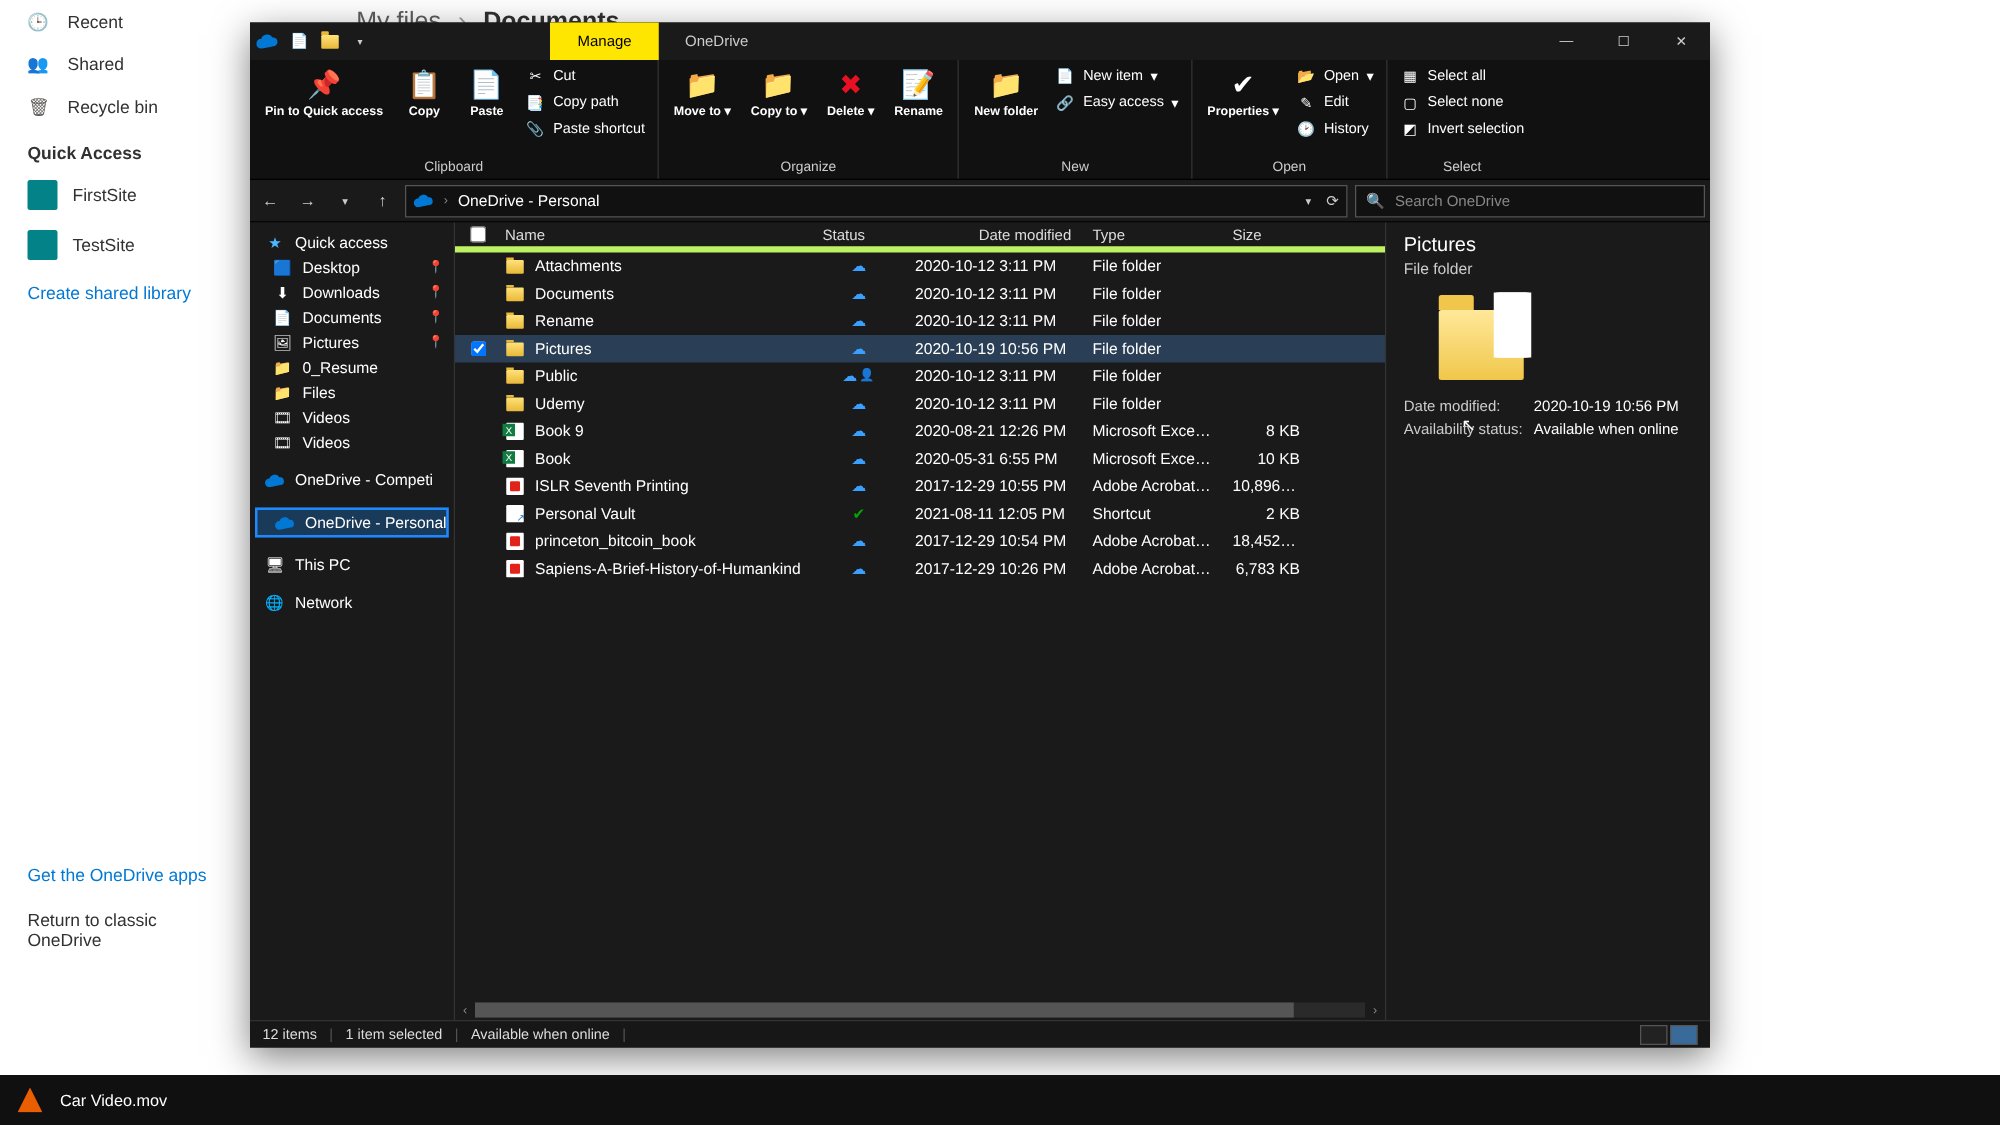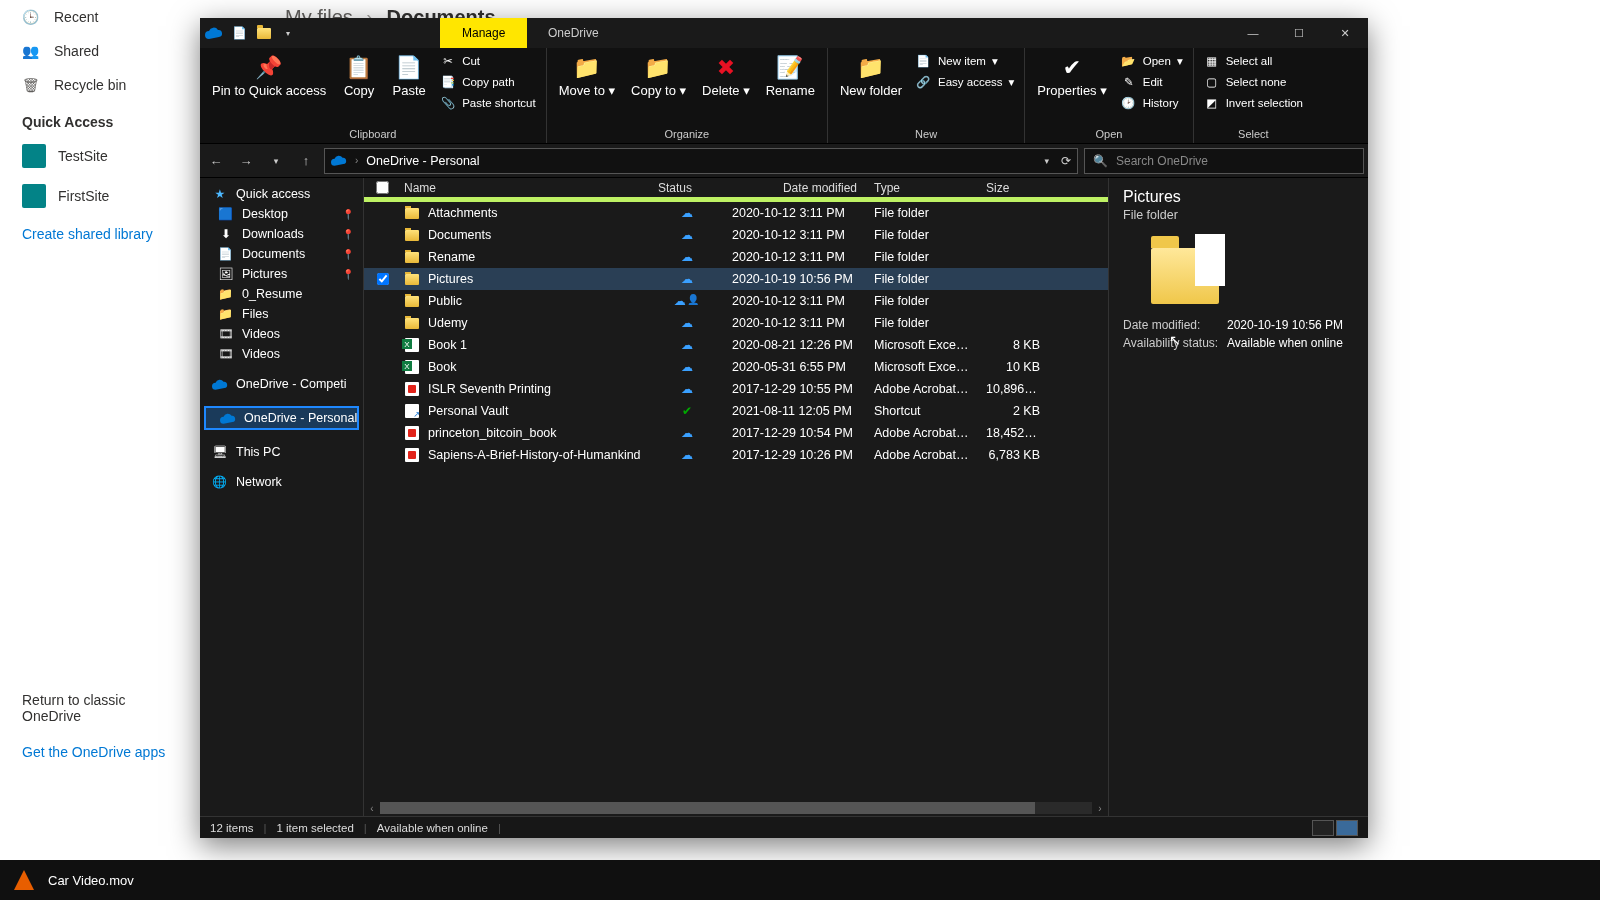--- a/index.html
+++ b/index.html
@@ -37,21 +37,21 @@
 .tabs .collapse { width: 26px; display: flex; align-items: center; justify-content: center; color: #fff; }
 .tabs .help { width: 22px; display: flex; align-items: center; justify-content: center; }
 .tabs .help .circ { width: 16px; height: 16px; border-radius: 50%; background: #1976d2; color: #fff; font-size: 11px; display: flex; align-items: center; justify-content: center; }
 
 .ribbon { height: 96px; background: #111; border-bottom: 1px solid #000; display: flex; font-size: 11px; color: #fff; }
 .rgroup { border-right: 1px solid #333; display: flex; flex-direction: column; padding: 2px 6px 0; }
 .rgroup .grow { flex: 1; display: flex; align-items: flex-start; gap: 4px; }
 .rgroup .glabel { text-align: center; color: #ccc; font-size: 11px; padding: 2px 0 3px; }
 .bigbtn { display: flex; flex-direction: column; align-items: center; justify-content: flex-start; padding: 4px 6px 0; gap: 2px; min-width: 46px; }
 .bigbtn .bico { width: 32px; height: 28px; display: flex; align-items: center; justify-content: center; font-size: 22px; }
-.bigbtn .blbl { text-align: center; line-height: 1.15; font-size: 13px; }
+.bigbtn .blbl { text-align: center; line-height: 1.15; font-size: 10px; font-weight: bold; }
 .smallcol { display: flex; flex-direction: column; gap: 3px; padding-top: 2px; }
 .smallbtn { display: flex; align-items: center; gap: 6px; padding: 1px 4px; white-space: nowrap; font-size: 11.5px; }
 .smallbtn .sico { width: 16px; height: 16px; display: flex; align-items: center; justify-content: center; }
 
 .addr { height: 34px; background: #1a1a1a; display: flex; align-items: center; gap: 6px; padding: 0 4px; border-bottom: 1px solid #000; }
 .addr .navbtn { width: 24px; height: 24px; display: flex; align-items: center; justify-content: center; color: #ccc; font-size: 13px; }
 .addr .path { flex: 1; height: 26px; border: 1px solid #555; background: #111; display: flex; align-items: center; padding: 0 6px; gap: 8px; font-size: 12.5px; color: #fff; position: relative; }
 .addr .path .drop { position: absolute; right: 28px; color: #ccc; font-size: 9px; }
 .addr .path .refresh { position: absolute; right: 6px; color: #ccc; font-size: 12px; }
 .addr .search { width: 280px; height: 26px; border: 1px solid #555; background: #111; display: flex; align-items: center; padding: 0 8px; gap: 8px; color: #888; font-size: 12px; }
@@ -143,30 +143,30 @@
       <span class="ico">👥</span>
       <span>Shared</span>
     </div>
   <div class="bg-nav-item">
       <span class="ico">🗑</span>
       <span>Recycle bin</span>
     </div>
   <div class="bg-section">Quick Access</div>
   <div class="bg-site">
       <div class="sq" style="background:#038387"></div>
-      <span>TestSite</span>
+      <span>FirstSite</span>
     </div>
   <div class="bg-site">
       <div class="sq" style="background:#038387"></div>
-      <span>FirstSite</span>
+      <span>TestSite</span>
     </div>
   <div class="bg-link">Create shared library</div>
   <div class="bg-bottom">
+    <div class="bg-link">Get the OneDrive apps</div>
     <div class="bg-link" style="color:#323130">Return to classic OneDrive</div>
-    <div class="bg-link">Get the OneDrive apps</div>
   </div>
 </div>
 
 <div class="win">
 
   <div class="titlebar">
     <div class="tb-left">
       <div class="tb-ico">
           <svg width="18" height="12" viewBox="0 0 18 12">
             <path d="M4 12a4 4 0 010-8 5 5 0 019-1 3.5 3.5 0 011 7z" fill="#0078d4"></path>
@@ -497,21 +497,21 @@
     <div class="c date">2020-10-12 3:11 PM</div>
     <div class="c type">File folder</div>
     <div class="c size"></div>
           </div>
           <div class="frow">
     <div class="c check"></div>
     <div class="c name">
               <span class="fico">
                 <div class="xls-ico"></div>
               </span>
-              <span>Book 1</span>
+              <span>Book 9</span>
             </div>
     <div class="c stat">
               <span class="cloud-ico">☁</span>
             </div>
     <div class="c date">2020-08-21 12:26 PM</div>
     <div class="c type">Microsoft Excel W…</div>
     <div class="c size">8 KB</div>
           </div>
           <div class="frow">
     <div class="c check"></div>

